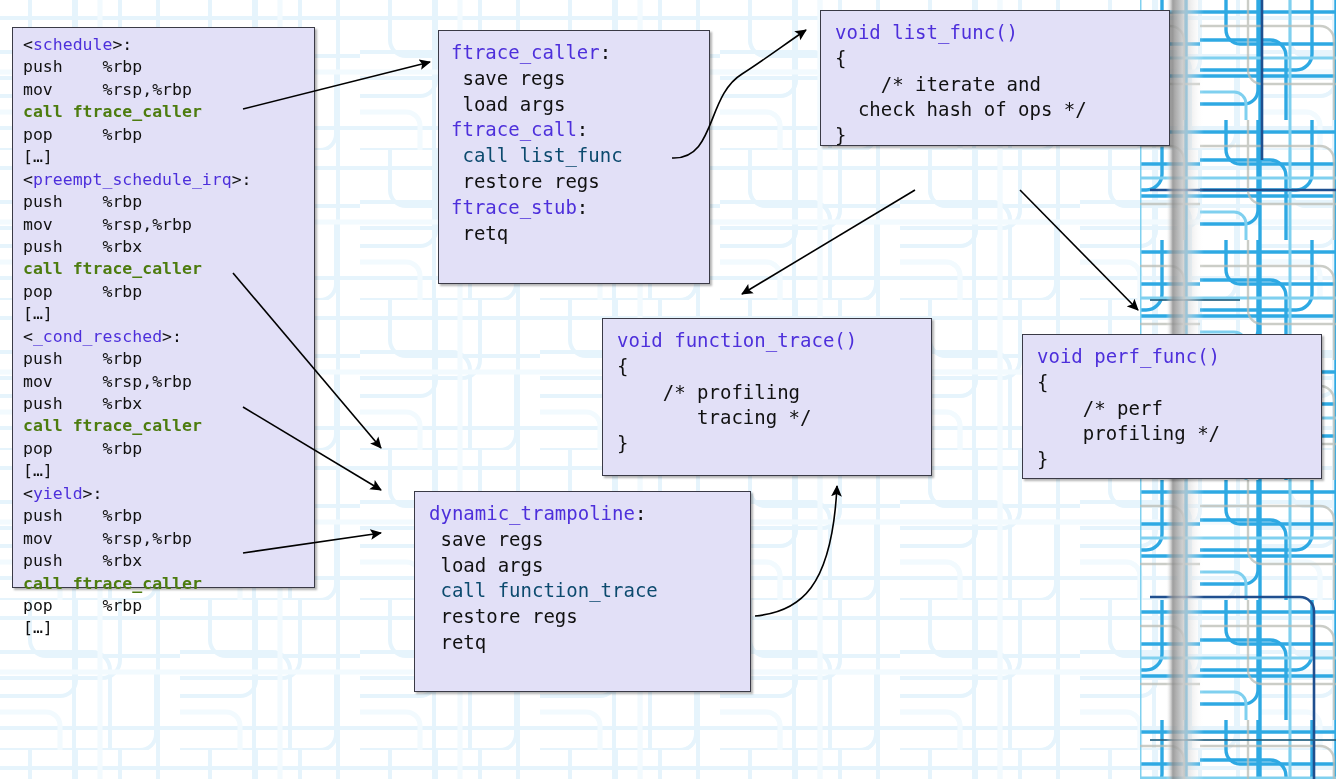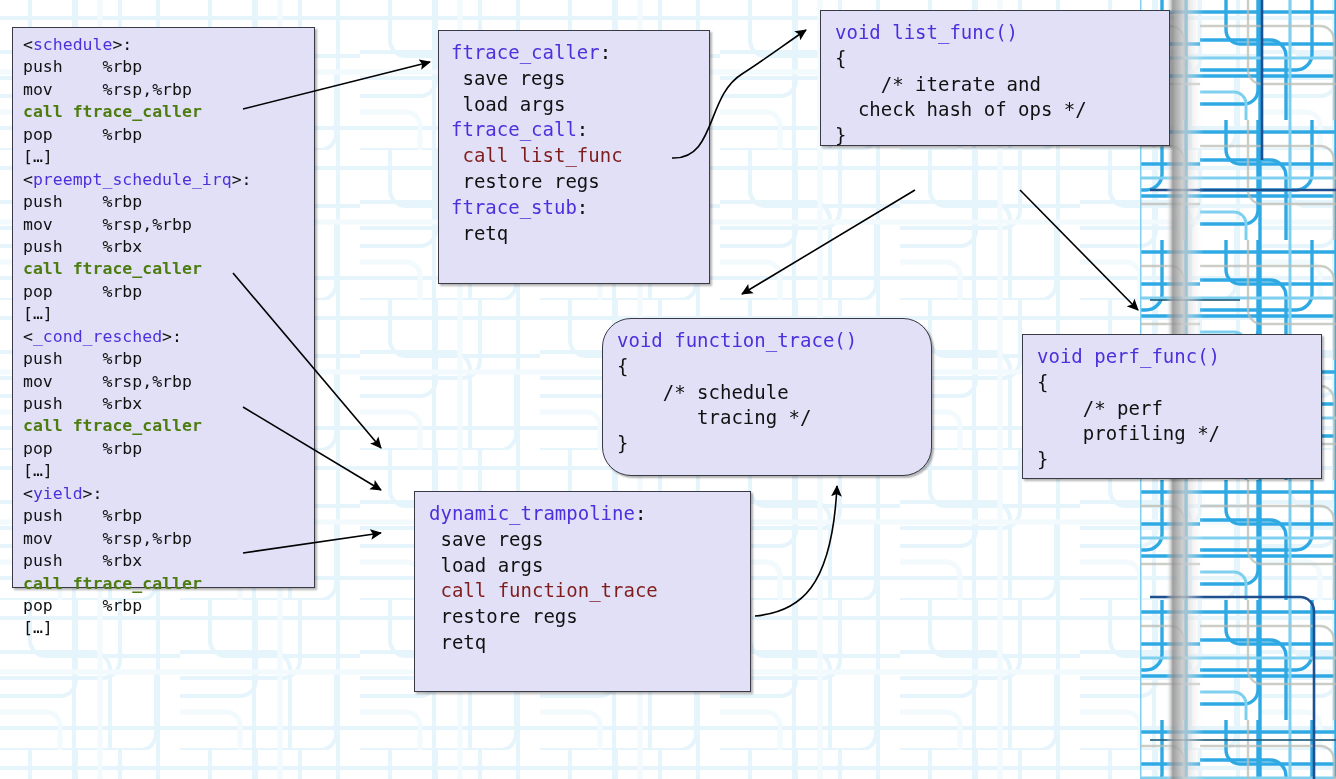--- a/index.html
+++ b/index.html
@@ -32,29 +32,29 @@
     box-shadow: 2px 2px 2px rgba(0,0,0,0.30);
     box-sizing: border-box;
     font-family: "DejaVu Sans Mono", monospace;
     white-space: pre;
     line-height: 1.36;
     color: #111111;
   }
   .codebox .line { display: block; }
 
   .tok-label  { color: #4d2fdb; }          
-  .tok-call   { color: #7f1d1d; }          
+  .tok-call   { color: #0c4a6e; }          
   .tok-callb  { color: #4d7c0f; font-weight: bold; }
   .tok-plain  { color: #111111; }
 
   
   #box-schedule      { left: 12px;  top: 27px;  width: 303px; height: 561px; padding: 6px 0 0 10px; font-size: 16.5px; }
   #box-ftrace-caller { left: 438px; top: 30px;  width: 272px; height: 254px; padding: 9px 0 0 12px; font-size: 19px; }
   #box-list-func     { left: 820px; top: 10px;  width: 350px; height: 136px; padding: 9px 0 12px 14px; font-size: 19px; }
-  #box-function-trace{ left: 602px; top: 318px; width: 330px; height: 158px; padding: 9px 0 0 14px; font-size: 19px; border-radius: 29px; }
+  #box-function-trace{ left: 602px; top: 318px; width: 330px; height: 158px; padding: 9px 0 0 14px; font-size: 19px; }
   #box-perf-func     { left: 1022px;top: 334px; width: 300px; height: 145px; padding: 9px 0 0 14px; font-size: 19px; }
   #box-dyn-tramp     { left: 414px; top: 491px; width: 337px; height: 201px; padding: 9px 0 0 14px; font-size: 19px; }
 
   
   #arrows {
     position: absolute;
     inset: 0;
     z-index: 4;
     pointer-events: none;
   }
@@ -151,21 +151,21 @@
 
     <rect x="1166" y="0" width="38" height="779" fill="url(#grayBand)"></rect>
   </svg>
 
   <div class="codebox" id="box-schedule"><span class="line"><span class="tok-plain">&lt;</span><span class="tok-label">schedule</span><span class="tok-plain">&gt;:</span></span><span class="line"><span class="tok-plain">push    %rbp</span></span><span class="line"><span class="tok-plain">mov     %rsp,%rbp</span></span><span class="line"><span class="tok-callb">call ftrace_caller</span></span><span class="line"><span class="tok-plain">pop     %rbp</span></span><span class="line"><span class="tok-plain">[…]</span></span><span class="line"><span class="tok-plain">&lt;</span><span class="tok-label">preempt_schedule_irq</span><span class="tok-plain">&gt;:</span></span><span class="line"><span class="tok-plain">push    %rbp</span></span><span class="line"><span class="tok-plain">mov     %rsp,%rbp</span></span><span class="line"><span class="tok-plain">push    %rbx</span></span><span class="line"><span class="tok-callb">call ftrace_caller</span></span><span class="line"><span class="tok-plain">pop     %rbp</span></span><span class="line"><span class="tok-plain">[…]</span></span><span class="line"><span class="tok-plain">&lt;</span><span class="tok-label">_cond_resched</span><span class="tok-plain">&gt;:</span></span><span class="line"><span class="tok-plain">push    %rbp</span></span><span class="line"><span class="tok-plain">mov     %rsp,%rbp</span></span><span class="line"><span class="tok-plain">push    %rbx</span></span><span class="line"><span class="tok-callb">call ftrace_caller</span></span><span class="line"><span class="tok-plain">pop     %rbp</span></span><span class="line"><span class="tok-plain">[…]</span></span><span class="line"><span class="tok-plain">&lt;</span><span class="tok-label">yield</span><span class="tok-plain">&gt;:</span></span><span class="line"><span class="tok-plain">push    %rbp</span></span><span class="line"><span class="tok-plain">mov     %rsp,%rbp</span></span><span class="line"><span class="tok-plain">push    %rbx</span></span><span class="line"><span class="tok-callb">call ftrace_caller</span></span><span class="line"><span class="tok-plain">pop     %rbp</span></span><span class="line"><span class="tok-plain">[…]</span></span></div>
 
   <div class="codebox" id="box-ftrace-caller"><span class="line"><span class="tok-label">ftrace_caller</span><span class="tok-plain">:</span></span><span class="line"><span class="tok-plain"> save regs</span></span><span class="line"><span class="tok-plain"> load args</span></span><span class="line"><span class="tok-label">ftrace_call</span><span class="tok-plain">:</span></span><span class="line"><span class="tok-call"> call list_func</span></span><span class="line"><span class="tok-plain"> restore regs</span></span><span class="line"><span class="tok-label">ftrace_stub</span><span class="tok-plain">:</span></span><span class="line"><span class="tok-plain"> retq</span></span></div>
 
   <div class="codebox" id="box-list-func"><span class="line"><span class="tok-label">void list_func()</span></span><span class="line"><span class="tok-plain">{</span></span><span class="line"><span class="tok-plain">    /* iterate and</span></span><span class="line"><span class="tok-plain">  check hash of ops */</span></span><span class="line"><span class="tok-plain">}</span></span></div>
 
-  <div class="codebox" id="box-function-trace"><span class="line"><span class="tok-label">void function_trace()</span></span><span class="line"><span class="tok-plain">{</span></span><span class="line"><span class="tok-plain">    /* schedule</span></span><span class="line"><span class="tok-plain">       tracing */</span></span><span class="line"><span class="tok-plain">}</span></span></div>
+  <div class="codebox" id="box-function-trace"><span class="line"><span class="tok-label">void function_trace()</span></span><span class="line"><span class="tok-plain">{</span></span><span class="line"><span class="tok-plain">    /* profiling</span></span><span class="line"><span class="tok-plain">       tracing */</span></span><span class="line"><span class="tok-plain">}</span></span></div>
 
   <div class="codebox" id="box-perf-func"><span class="line"><span class="tok-label">void perf_func()</span></span><span class="line"><span class="tok-plain">{</span></span><span class="line"><span class="tok-plain">    /* perf</span></span><span class="line"><span class="tok-plain">    profiling */</span></span><span class="line"><span class="tok-plain">}</span></span></div>
 
   <div class="codebox" id="box-dyn-tramp"><span class="line"><span class="tok-label">dynamic_trampoline</span><span class="tok-plain">:</span></span><span class="line"><span class="tok-plain"> save regs</span></span><span class="line"><span class="tok-plain"> load args</span></span><span class="line"><span class="tok-call"> call function_trace</span></span><span class="line"><span class="tok-plain"> restore regs</span></span><span class="line"><span class="tok-plain"> retq</span></span></div>
 
   <svg id="arrows" viewBox="0 0 1336 779">
     <defs>
       <marker id="ah" viewBox="0 0 12 12" refX="10.5" refY="6" markerWidth="7.5" markerHeight="7.5" orient="auto-start-reverse" markerUnits="strokeWidth">
         <path d="M0 0.6 L11.5 6 L0 11.4 L2.4 6 Z" fill="#000000"></path>
       </marker>

